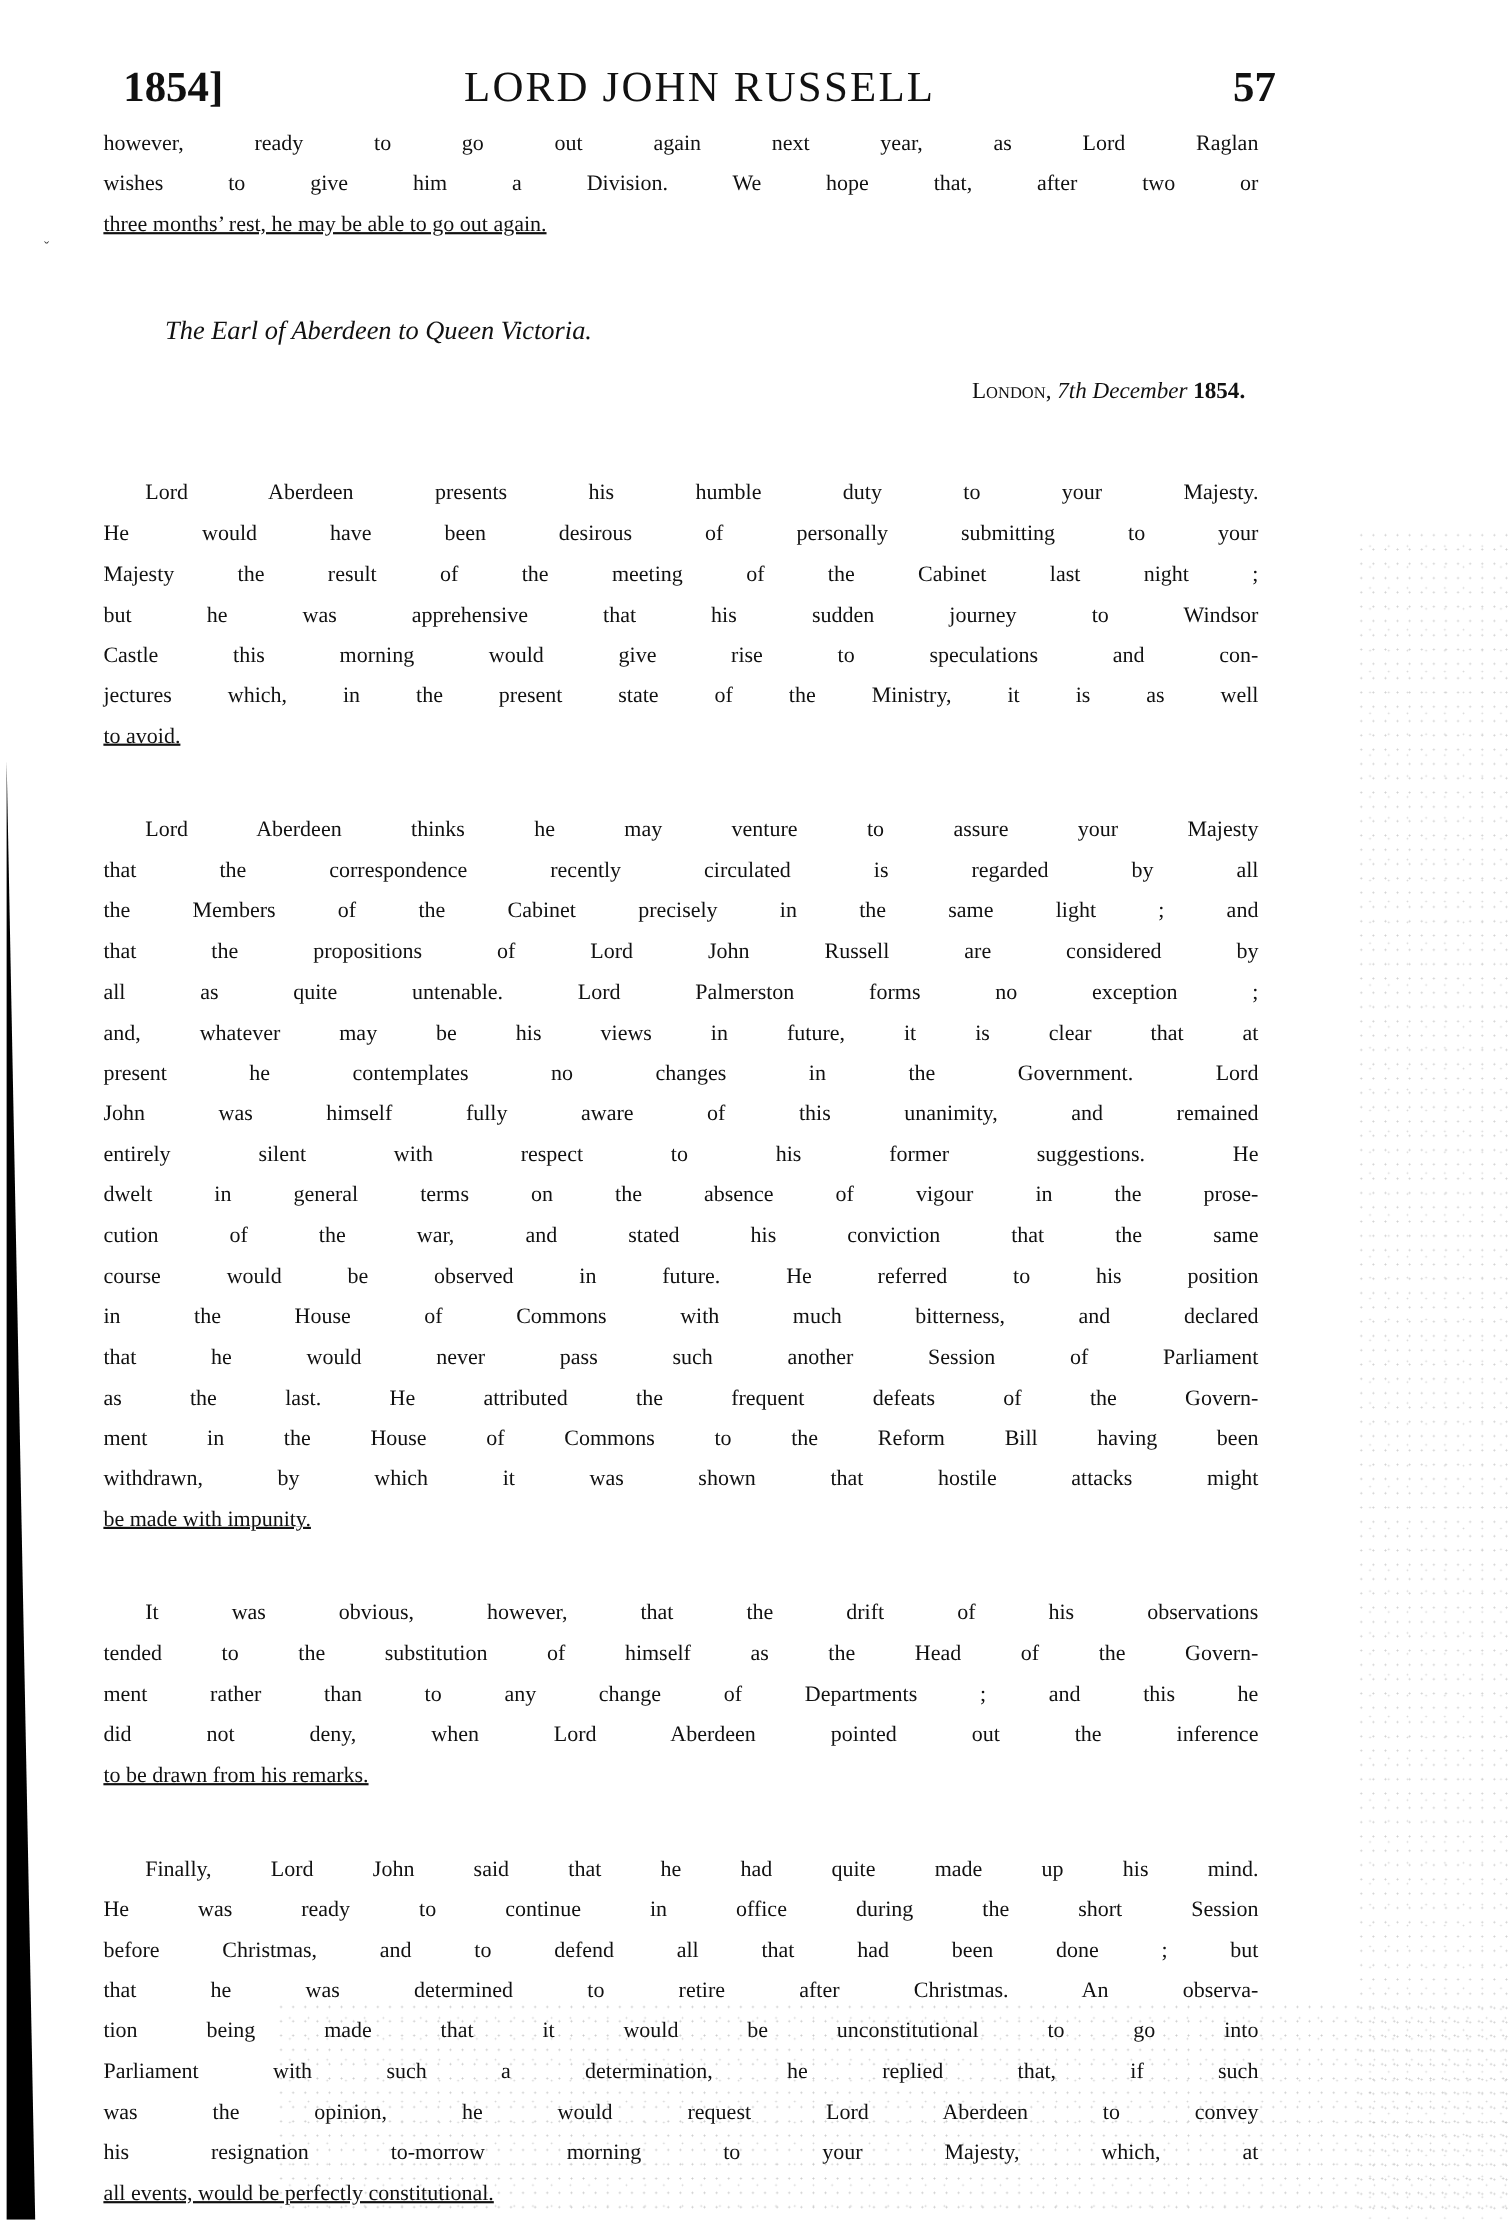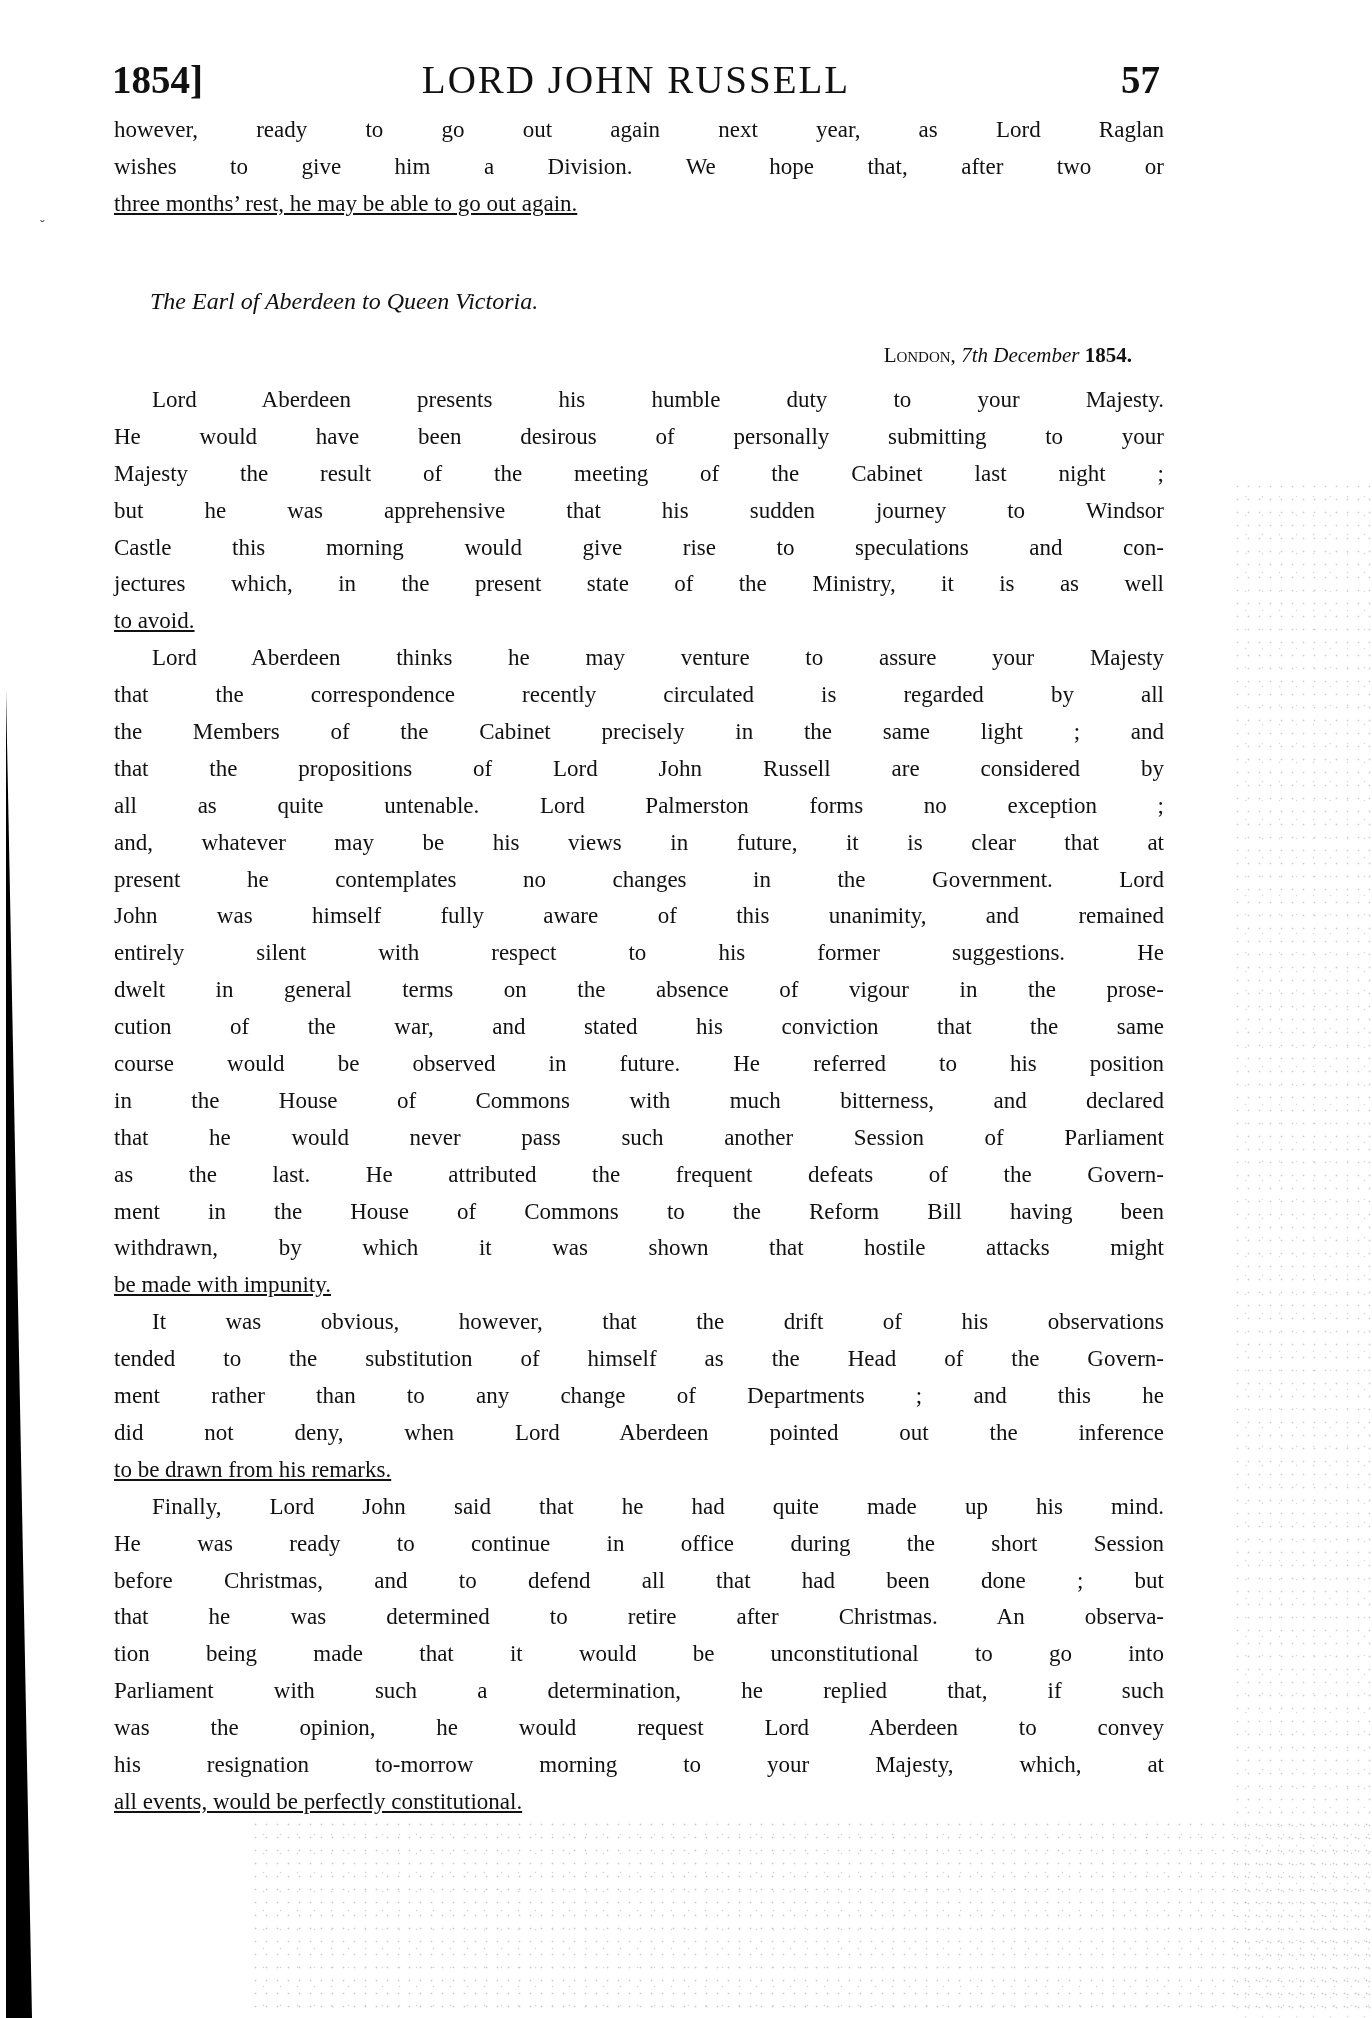--- a/index.html
+++ b/index.html
@@ -40,39 +40,40 @@
       text-align: center;
       letter-spacing: 2px;
     }
     .running-head .pageno {
       position: absolute;
       right: 0; top: 0;
       font-weight: bold;
     }
     .text-block {
       position: absolute;
-      left: 114px;
+      left: 94px;
       width: 1050px;
-      font-size: 23px;
+      font-size: 20px;
       line-height: 36.9px;
       text-align: justify;
     }
     .line {
       display: block;
       height: 36.9px;
       white-space: nowrap;
       text-align-last: justify;
       text-align: justify;
     }
     .line.last {
       text-align-last: left;
       text-decoration: underline;
     }
     .line.indent {
       padding-left: 38px;
+      margin-top: 48px;
     }
     .intro {
       top: 112px;
     }
     .letter-heading {
       position: absolute;
       left: 110px;
       top: 281px;
       width: 1050px;
       text-align: left;

